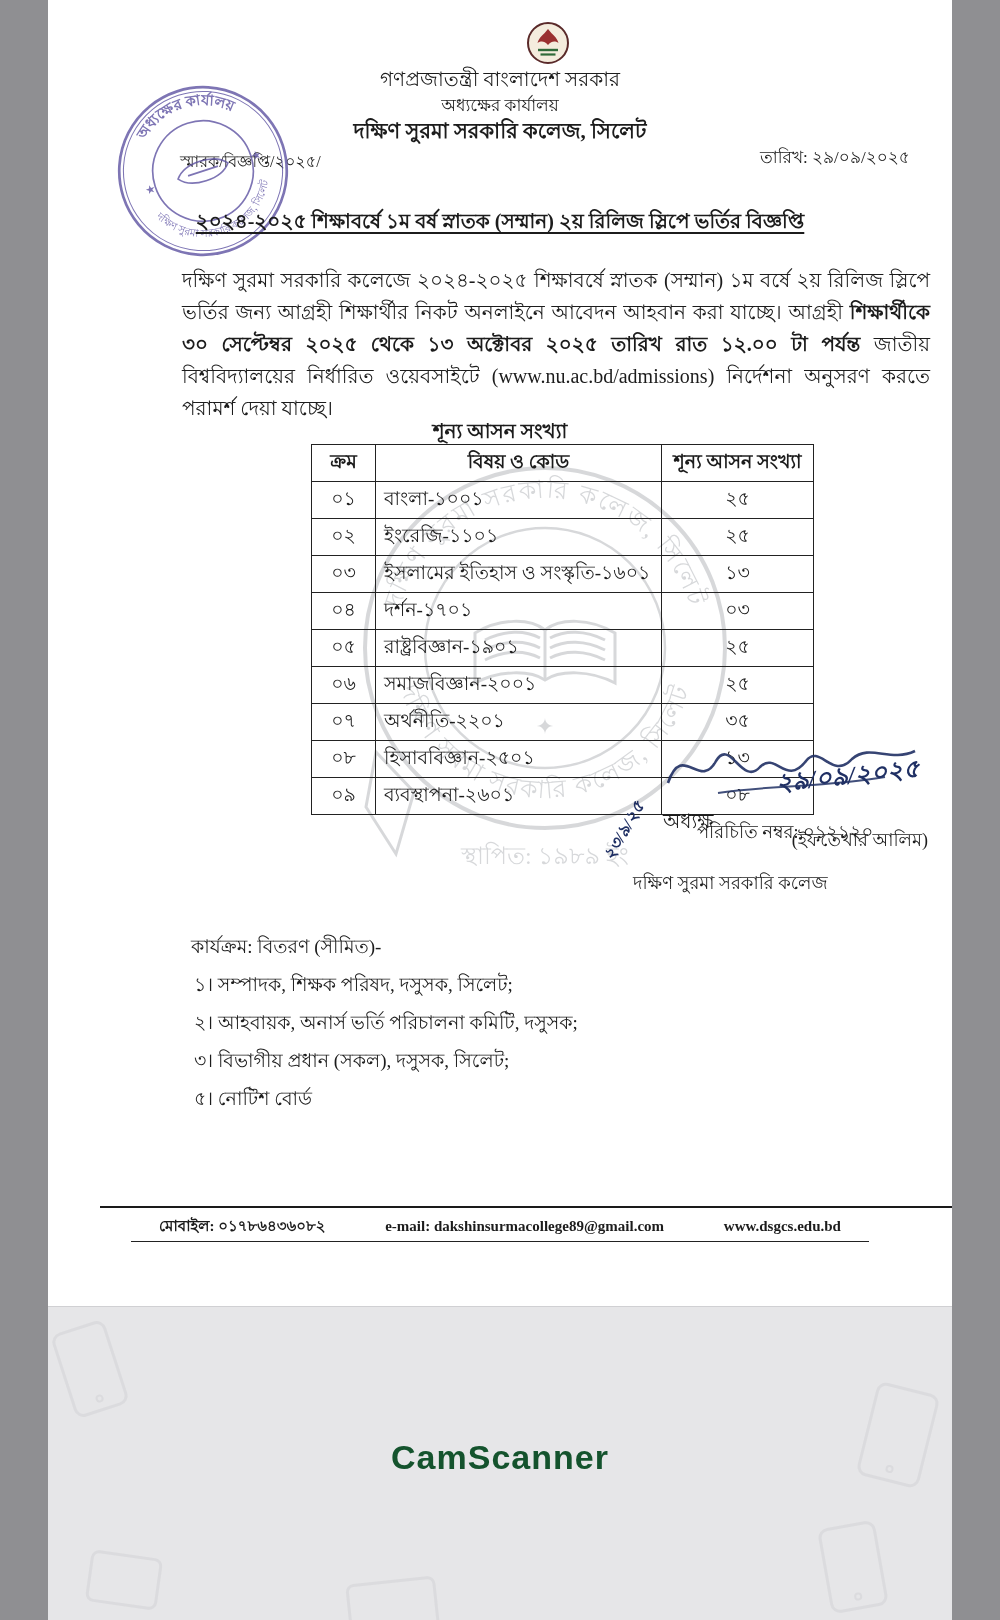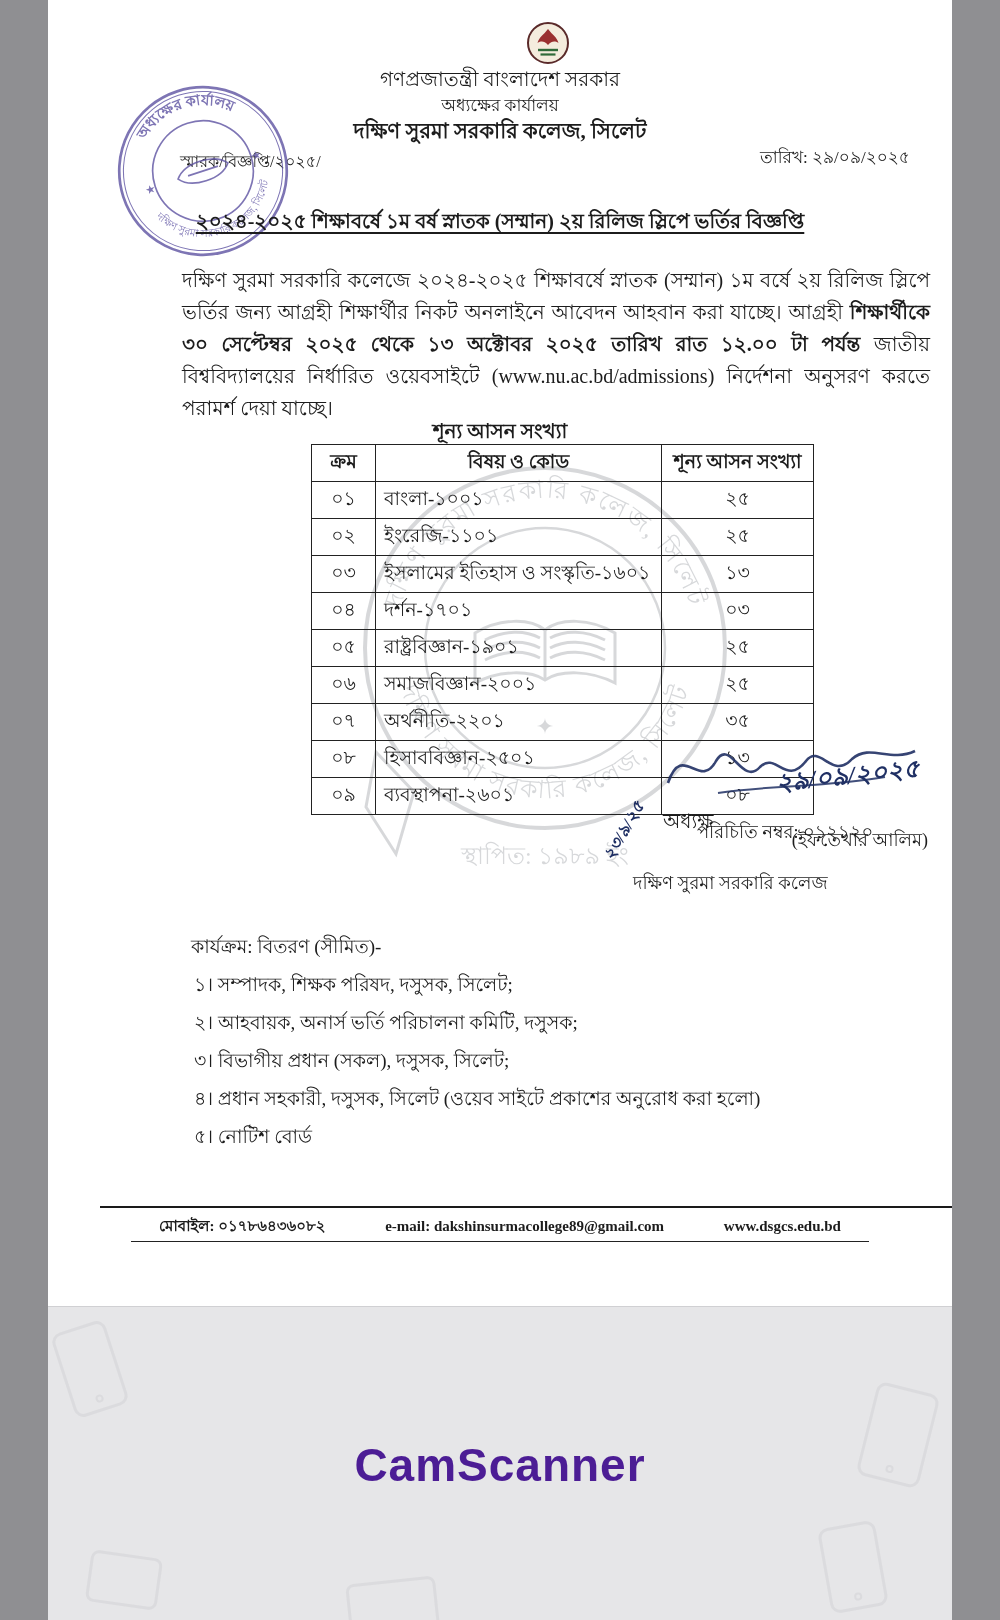--- a/index.html
+++ b/index.html
@@ -42,21 +42,21 @@
   .dist-heading { left:143px; top:932px; font-size:19px; }
   .dist-list { left:146px; top:966px; width:720px; font-size:19px; }
   .dist-list .item { line-height:38px; }
 
   .footer-rule { left:52px; top:1206px; width:896px; height:2px; background:#1a1a1a; }
   .footer-line { top:1214px; font-size:15px; font-weight:bold; }
   .footer-line .inner { display:inline-block; border-bottom:1.5px solid #222; padding-bottom:2px; }
   .footer-line .seg { margin:0 28px; }
 
   .scan-band { left:0; right:0; top:1306px; height:314px; background:#e6e6e8; border-top:1px solid #d0d0d3; }
-  .camscanner { top:1438px; font-family:"Liberation Sans",sans-serif; font-size:46px; font-weight:700; color:#4c1d95; letter-spacing:1px; }
+  .camscanner { top:1438px; font-family:"Liberation Sans",sans-serif; font-size:34px; font-weight:700; color:#14532d; letter-spacing:1px; }
   .doodle { border:3px solid rgba(125,130,142,.10); border-radius:10px; }
   .doodle .dot { position:absolute; left:50%; bottom:6px; width:8px; height:8px; margin-left:-4px; border-radius:50%; border:2px solid rgba(125,130,142,.10); }
 </style>
 </head>
 <body>
 
 <div class="page">
 
   <div class="abs emblem">
     <svg viewBox="0 0 44 46" width="44" height="46">
@@ -191,21 +191,20 @@
   <div class="abs sig-id">পরিচিতি নম্বর: ০১২১২০</div>
   <div class="abs sig-desig">অধ্যক্ষ</div>
   <div class="abs sig-college">দক্ষিণ সুরমা সরকারি কলেজ</div>
   <div class="abs side-note">২৩/৯/২৫</div>
 
   <div class="abs dist-heading">কার্যক্রম: বিতরণ (সীমিত)-</div>
   <div class="abs dist-list">
     <div class="item">১। সম্পাদক, শিক্ষক পরিষদ, দসুসক, সিলেট;</div>
     <div class="item">২। আহবায়ক, অনার্স ভর্তি পরিচালনা কমিটি, দসুসক;</div>
     <div class="item">৩। বিভাগীয় প্রধান (সকল), দসুসক, সিলেট;</div>
-    <div class="item">৪। প্রধান সহকারী, দসুসক, সিলেট (ওয়েব সাইটে প্রকাশের অনুরোধ করা হলো)</div>
     <div class="item">৫। নোটিশ বোর্ড</div>
   </div>
 
   <div class="abs footer-rule"></div>
   <div class="abs cl footer-line">
     <span class="inner">
       <span class="seg">মোবাইল: ০১৭৮৬৪৩৬০৮২</span>
       <span class="seg"><span>e-mail:</span> <span>dakshinsurmacollege89@gmail.com</span></span>
       <span class="seg">www.dsgcs.edu.bd</span>
     </span>

